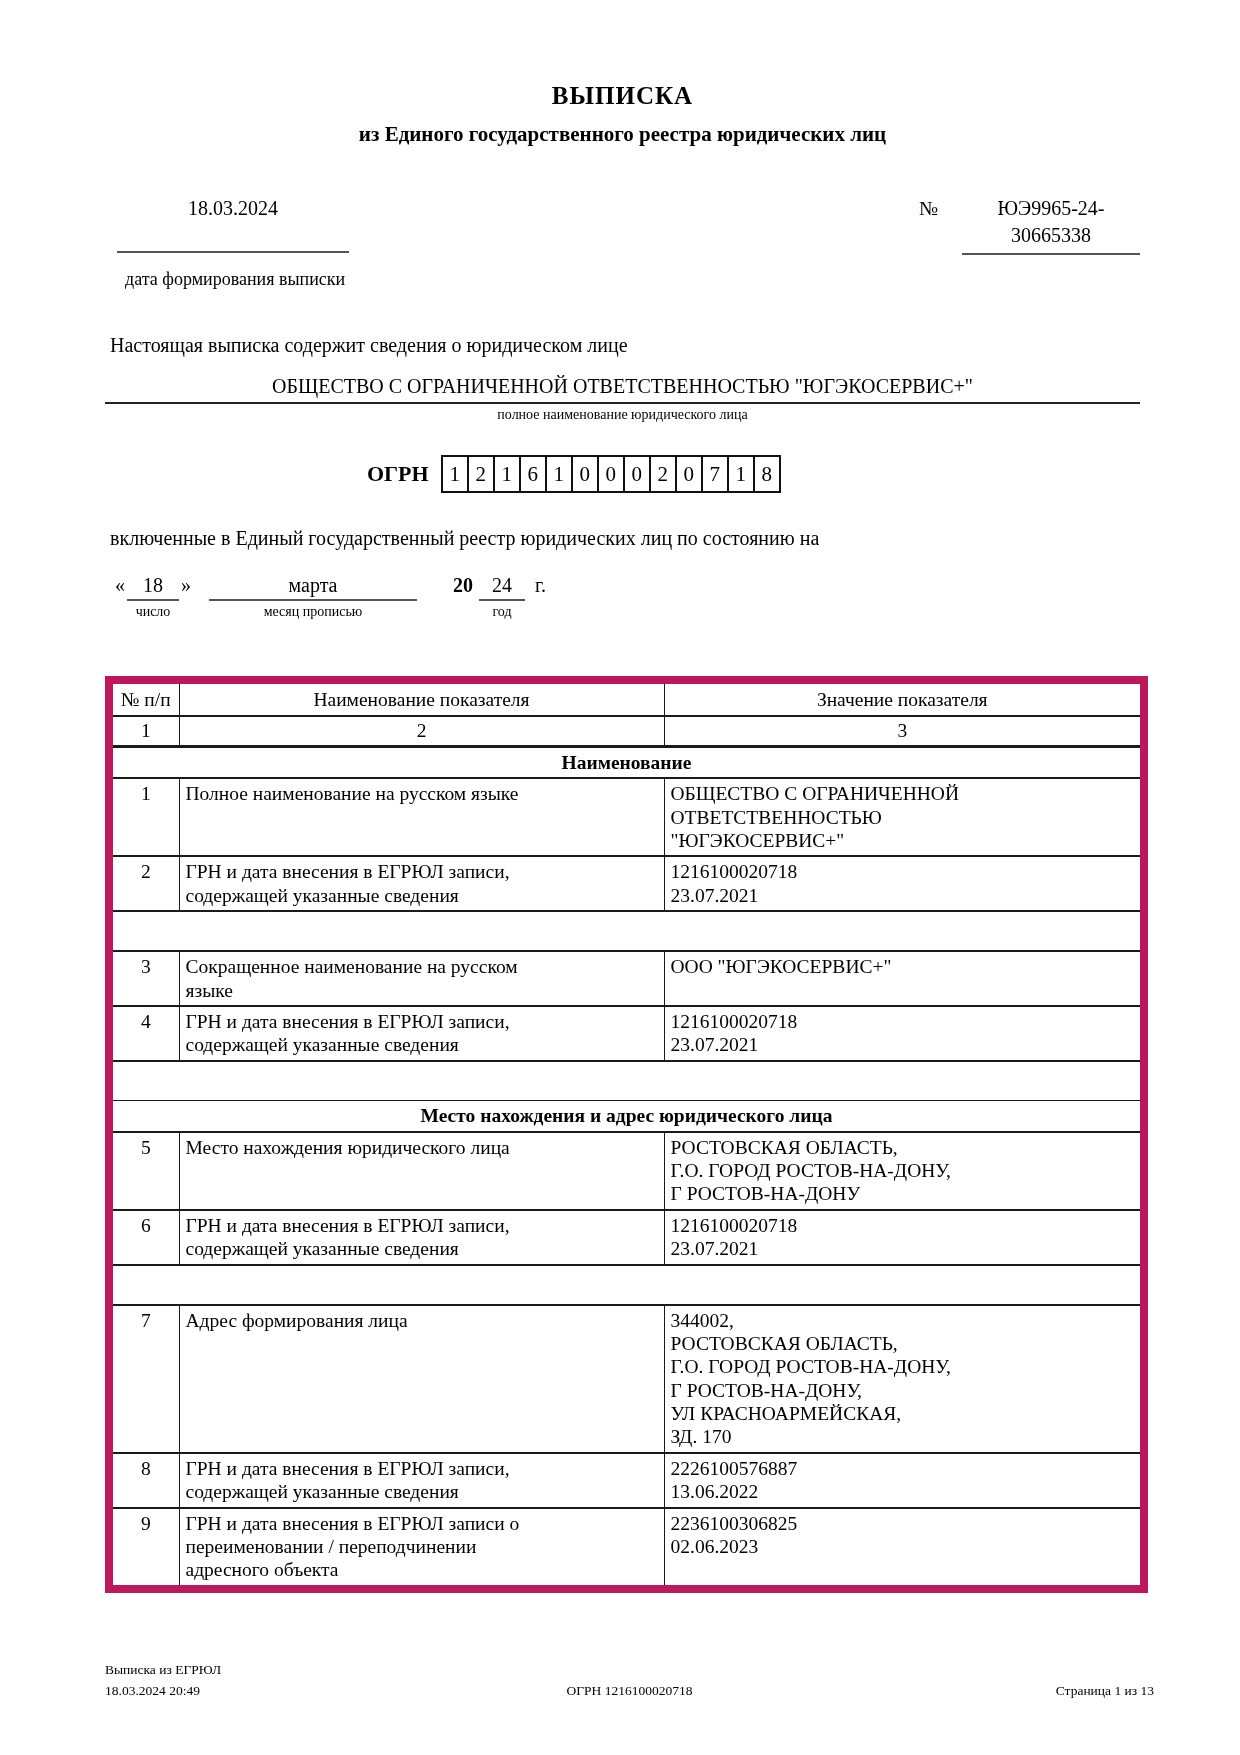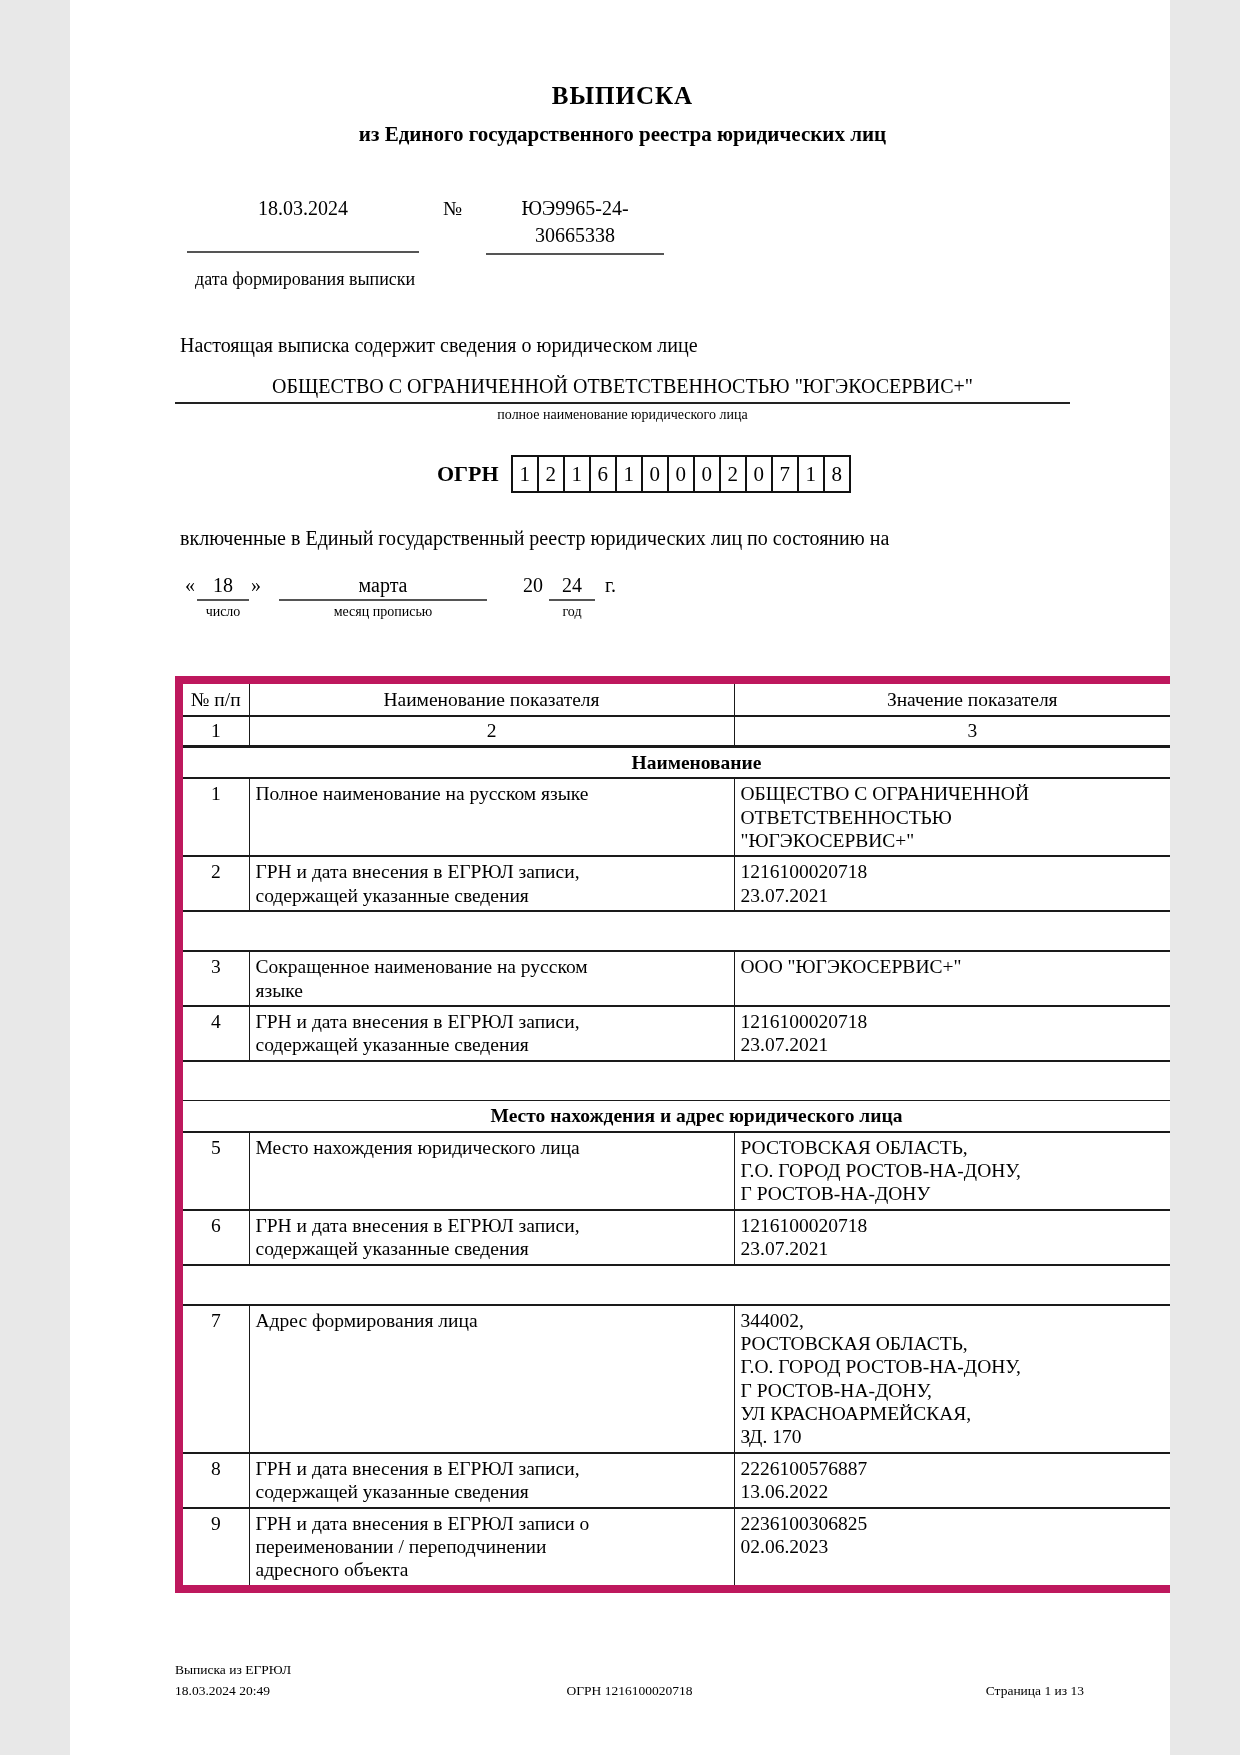--- a/index.html
+++ b/index.html
@@ -1,31 +1,31 @@
 <!DOCTYPE html>
 <html><head>
 <meta charset="utf-8">
 <style>
   * { margin:0; padding:0; box-sizing:border-box; }
   html,body { background:#e8e8e8; }
   .page {
     position:relative;
-    width:1100px; height:1755px;
+    width:1240px; height:1755px;
     margin:0 auto;
     background:#ffffff;
     color:#000;
     font-family:"Liberation Serif","DejaVu Serif",serif;
     overflow:hidden;
   }
   .content { padding:82px 100px 0 105px; }
 
   .doc-title { text-align:center; font-size:25px; font-weight:bold; letter-spacing:1px; }
   .doc-subtitle { text-align:center; font-size:21px; font-weight:bold; margin-top:12px; }
 
-  .meta-row { display:flex; justify-content:flex-start; margin-top:48px;gap:24px; }
+  .meta-row { display:flex; justify-content:space-between; margin-top:48px;gap:24px; }
   .meta-left { width:232px; margin-left:12px; }
   .meta-left-box { height:58px; border-bottom:2px solid #555; text-align:center; }
   .meta-date { font-size:20px; line-height:26px; }
   .meta-caption { font-size:18px; padding-left:8px; margin-top:16px; }
   .meta-right { display:flex; align-items:flex-start; }
   .num-sign { font-size:20px; line-height:27px; margin-right:24px; }
   .num-value-box { width:178px; border-bottom:2px solid #555; text-align:center;
                    font-size:20px; line-height:27px; padding-bottom:4px; }
 
   .intro { font-size:20px; margin-top:44px; padding-left:5px; }
@@ -45,21 +45,21 @@
 
   .df-row { display:flex; align-items:flex-start; margin-top:24px; padding-left:8px; font-size:20px; }
   .df-group { display:inline-flex; flex-direction:column; align-items:center; }
   .df-line { display:flex; align-items:baseline; }
   .df-underlined { border-bottom:2px solid #555; text-align:center; padding:0 4px 2px 4px; }
   .df-caption { font-size:14px; margin-top:3px; }
   .day-u { min-width:52px; }
   .month-u { min-width:208px; }
   .year-u { min-width:46px; }
   .df-quote { padding:0 2px; }
-  .df-plain { margin:0 6px 0 36px; }
+  .df-plain { margin:0 6px 0 36px;font-weight:bold; }
   .df-gsuffix { margin-left:10px; }
   .df-month { margin-left:16px; }
 
   table.egrul { border-collapse:collapse; width:1035px; margin-top:56px;
                 font-size:19.5px; border:8px solid #be185d; table-layout:fixed; }
   table.egrul td { border:1px solid #1a1a1a; vertical-align:top; padding:3px 6px; line-height:1.2; }
   tr.header td { text-align:center; padding:4px 4px; border-bottom:2px solid #1a1a1a; }
   tr.numbers td { text-align:center; padding:2px 4px; border-bottom:3px solid #1a1a1a; }
   td.section-cell { text-align:center; font-weight:bold; border-top:3px solid #1a1a1a;
                     border-bottom:3px solid #1a1a1a; padding:4px; }

